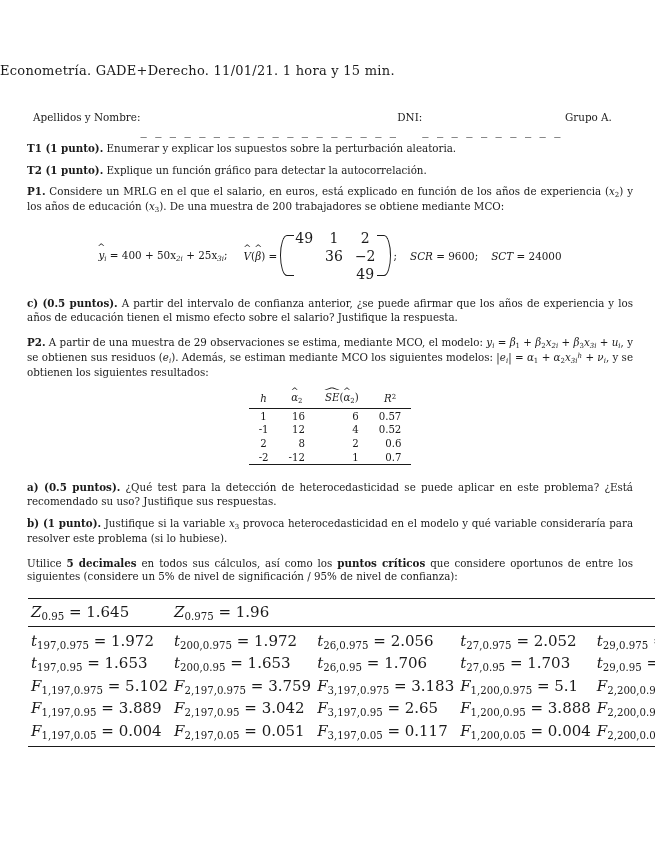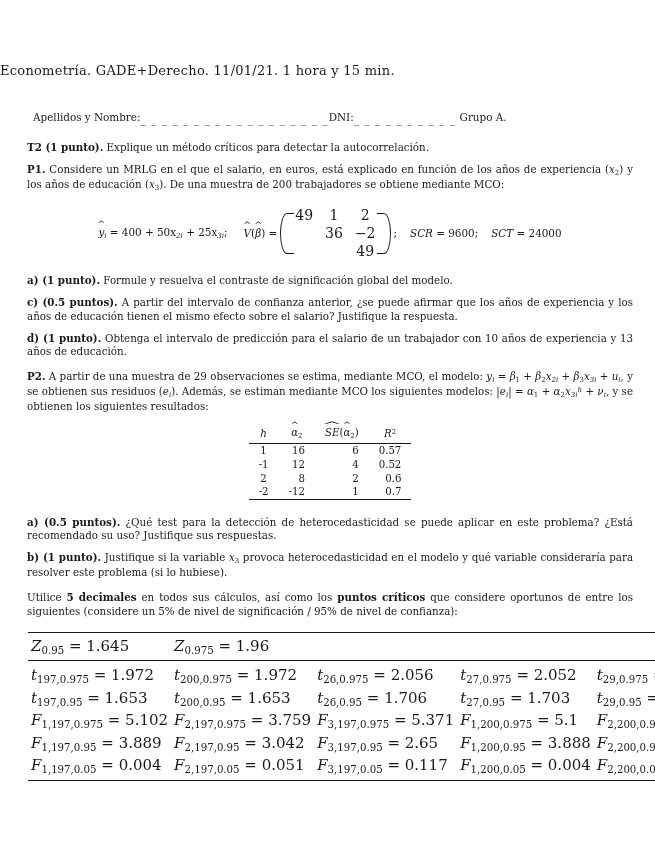--- a/index.html
+++ b/index.html
@@ -31,21 +31,22 @@
   .idline {
     margin-top: 33px;
     padding-left: 33px;
     padding-right: 22px;
     font-size: 10.4px;
     white-space: nowrap;
   }
   .dashes {
     letter-spacing: 1.1px;
     position: relative;
-    top: 2px;
+    top: 16px;
+    font-family: Liberation Mono, monospace;
   }
   .body-block {
     padding-left: 27px;
     padding-right: 22px;
   }
   p.q {
     font-size: 10.3px;
     line-height: 1.33;
     margin: 0 0 8px 0;
     text-align: justify;
@@ -193,24 +194,28 @@
 
   <div class="title">Econometría. GADE+Derecho. 11/01/21. 1 hora y 15 min.</div>
 
   <div class="idline">
     <span>Apellidos y Nombre:</span><span class="dashes">_ _ _ _ _ _ _ _ _ _ _ _ _ _ _ _ _ _</span><span>DNI:</span><span class="dashes">_ _ _ _ _ _ _ _ _ _</span>
     <span>Grupo A.</span>
   </div>
 
   <div class="body-block" style="margin-top:18px;">
 
+    <p class="q">
+      <span class="lbl">T1 (1 punto).</span>
+      <span>Enumerar y explicar los supuestos sobre la perturbación aleatoria.</span>
+    </p>
 
     <p class="q">
       <span class="lbl">T2 (1 punto).</span>
-      <span>Explique un método críticos para detectar la autocorrelación.</span>
+      <span>Explique un función gráfico para detectar la autocorrelación.</span>
     </p>
 
     <p class="q">
       <span class="lbl">P1.</span>
       <span>Considere un MRLG en el que el salario, en euros, está explicado en función de los años de experiencia (</span><span class="mi">x</span><sub>2</sub><span>) y los años de educación (</span><span class="mi">x</span><sub>3</sub><span>). De una muestra de 200 trabajadores se obtiene mediante MCO:</span>
     </p>
 
     <div class="eqline">
       <span class="eq-seg">
         <span class="mi hat-wrap"><span>y</span></span><sub class="mi">i</sub>
@@ -251,35 +256,27 @@
         <span>SCR</span>
         <span style="font-style:normal">= 9600;</span>
       </span>
       <span class="eq-gap-md"></span>
       <span class="eq-seg mi">
         <span>SCT</span>
         <span style="font-style:normal">= 24000</span>
       </span>
     </div>
 
-    <p class="q">
-      <span class="lbl">a) (1 punto).</span>
-      <span>Formule y resuelva el contraste de significación global del modelo.</span>
-    </p>
 
 
     <p class="q">
       <span class="lbl">c) (0.5 puntos).</span>
       <span>A partir del intervalo de confianza anterior, ¿se puede afirmar que los años de experiencia y los años de educación tienen el mismo efecto sobre el salario? Justifique la respuesta.</span>
     </p>
 
-    <p class="q">
-      <span class="lbl">d) (1 punto).</span>
-      <span>Obtenga el intervalo de predicción para el salario de un trabajador con 10 años de experiencia y 13 años de educación.</span>
-    </p>
 
     <p class="q" style="margin-top:11px;">
       <span class="lbl">P2.</span>
       <span>A partir de una muestra de 29 observaciones se estima, mediante MCO, el modelo: </span><span class="nowrap"><span class="mi">y</span><sub class="mi">i</sub>
         <span>= </span><span class="mi">β</span><sub>1</sub><span> + </span><span class="mi">β</span><sub>2</sub><span class="mi">x</span><sub class="mi">2i</sub><span> + </span><span class="mi">β</span><sub>3</sub><span class="mi">x</span><sub class="mi">3i</sub><span> + </span><span class="mi">u</span><sub class="mi">i</sub><span>,</span></span>
       <span>y se obtienen sus residuos (</span><span class="mi">e</span><sub class="mi">i</sub><span>). Además, se estiman mediante MCO los siguientes modelos: </span><span class="nowrap"><span>|</span><span class="mi">e</span><sub class="mi">i</sub><span>|</span>
         <span>= </span><span class="mi">α</span><sub>1</sub><span> + </span><span class="mi">α</span><sub>2</sub><span class="mi">x</span><sub class="mi">3i</sub><sup class="mi">h</sup><span> + </span><span class="mi">ν</span><sub class="mi">i</sub><span>,</span></span>
       <span>y se obtienen los siguientes resultados:</span>
     </p>
 
@@ -357,21 +354,21 @@
       <tr>
         <td><span class="mi">t</span><sub>197,0.95</sub> <span>= 1.653</span></td>
         <td><span class="mi">t</span><sub>200,0.95</sub> <span>= 1.653</span></td>
         <td><span class="mi">t</span><sub>26,0.95</sub> <span>= 1.706</span></td>
         <td><span class="mi">t</span><sub>27,0.95</sub> <span>= 1.703</span></td>
         <td><span class="mi">t</span><sub>29,0.95</sub> <span>= 1.699</span></td>
       </tr>
       <tr>
         <td><span class="mi">F</span><sub>1,197,0.975</sub> <span>= 5.102</span></td>
         <td><span class="mi">F</span><sub>2,197,0.975</sub> <span>= 3.759</span></td>
-        <td><span class="mi">F</span><sub>3,197,0.975</sub> <span>= 5.371</span></td>
+        <td><span class="mi">F</span><sub>3,197,0.975</sub> <span>= 3.183</span></td>
         <td><span class="mi">F</span><sub>1,200,0.975</sub> <span>= 5.1</span></td>
         <td><span class="mi">F</span><sub>2,200,0.975</sub> <span>= 3.758</span></td>
       </tr>
       <tr>
         <td><span class="mi">F</span><sub>1,197,0.95</sub> <span>= 3.889</span></td>
         <td><span class="mi">F</span><sub>2,197,0.95</sub> <span>= 3.042</span></td>
         <td><span class="mi">F</span><sub>3,197,0.95</sub> <span>= 2.65</span></td>
         <td><span class="mi">F</span><sub>1,200,0.95</sub> <span>= 3.888</span></td>
         <td><span class="mi">F</span><sub>2,200,0.95</sub> <span>= 3.041</span></td>
       </tr>

